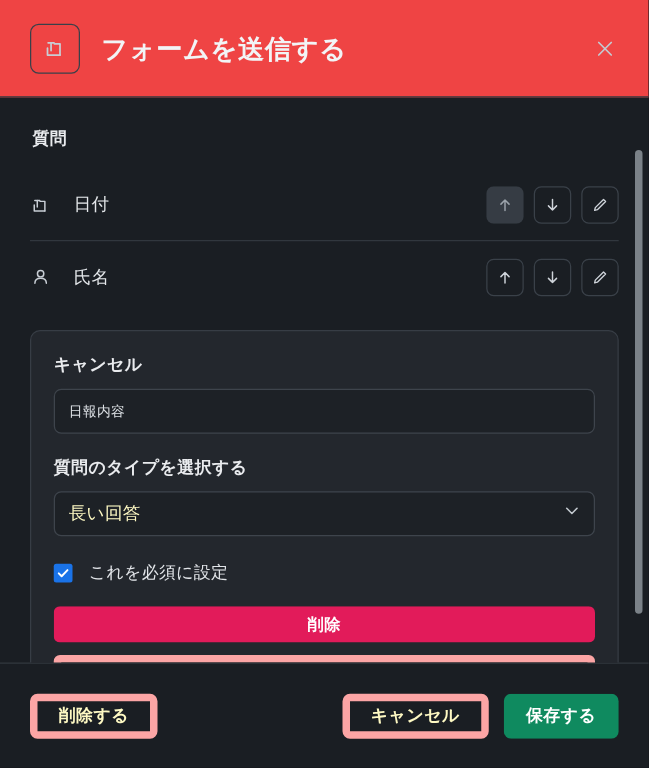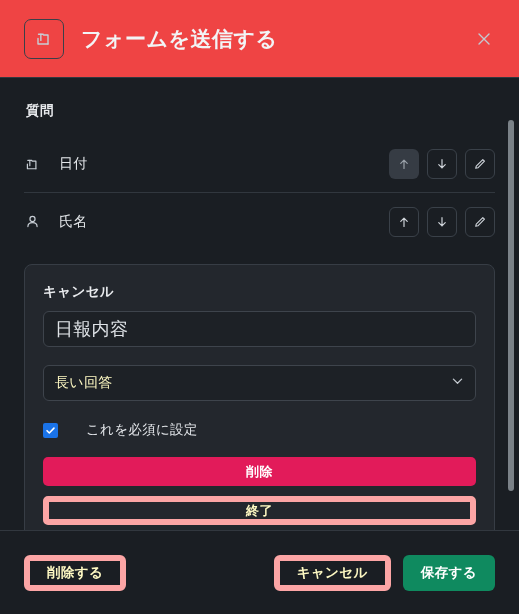--- a/index.html
+++ b/index.html
@@ -161,21 +161,21 @@
     letter-spacing: .4px;
   }
 
   .text-input {
     width: 100%;
     height: 36px;
     background: #1d2126;
     border: 1px solid #3e444c;
     border-radius: 6px;
     color: #dfe3e7;
-    font-size: 18px;
+    font-size: 11px;
     font-family: "Liberation Sans", "DejaVu Sans", sans-serif;
     padding: 0 11px;
     outline: none;
     letter-spacing: .3px;
   }
   .text-input::placeholder { color: #71787f; }
 
   .field-gap { height: 18px; }
 
   .select-wrap { position: relative; }
@@ -213,21 +213,21 @@
     height: 15px;
     flex: 0 0 15px;
     border-radius: 2px;
     background: #1a73e8;
     display: flex;
     align-items: center;
     justify-content: center;
     cursor: pointer;
   }
   .checkbox-label {
-    margin-left: 28px;
+    margin-left: 13px;
     font-size: 13.5px;
     color: #e2e5e9;
     letter-spacing: .3px;
     cursor: pointer;
   }
 
   .card-actions {
     display: flex;
     justify-content: flex-end;
     gap: 10px;
@@ -391,20 +391,21 @@
         </button>
       </span>
     </div>
 
     <div class="edit-card">
       <div class="field-label">キャンセル</div>
       <input class="text-input" type="text" value="日報内容" style="">
 
       <div class="field-gap"></div>
 
+      <div class="field-label">質問のタイプを選択する</div>
       <div class="select-wrap">
         <div class="select-input">長い回答</div>
         <span class="select-chevron">
           <svg width="15" height="15" viewBox="0 0 16 16" fill="none">
             <path d="M3.6 6 L8 10.4 L12.4 6" stroke="#c2c8ce" stroke-width="1.35" stroke-linecap="round" stroke-linejoin="round"></path>
           </svg>
         </span>
       </div>
 
       <div class="checkbox-row">

